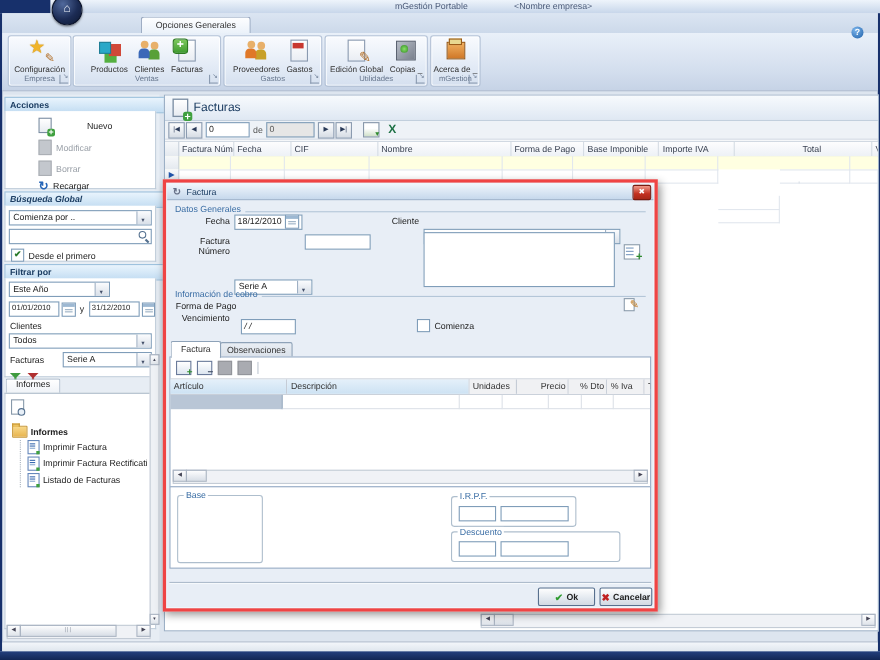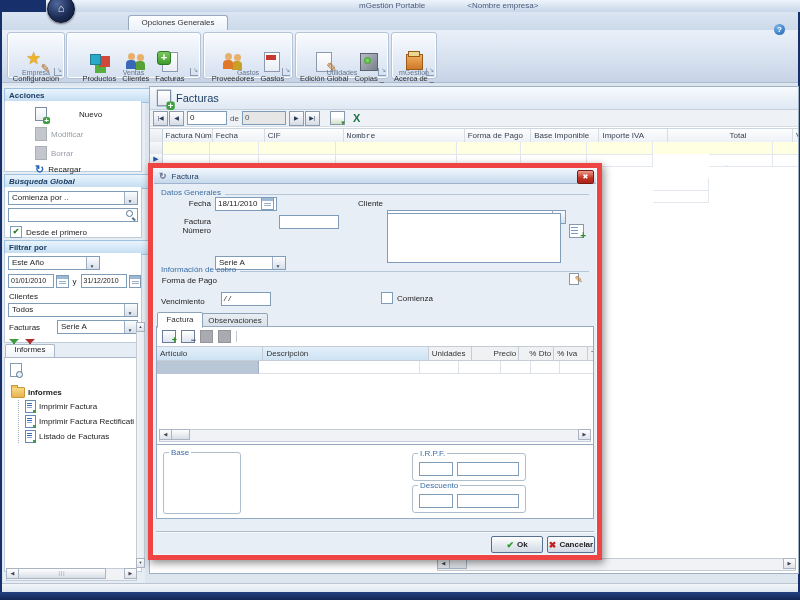--- a/index.html
+++ b/index.html
@@ -24,21 +24,21 @@
   
   .tabrow{left:2px;right:2px;top:12px;height:18px;background:linear-gradient(#dbe5f2,#ccd9ea);}
   .rtab{position:absolute;left:126px;top:3px;width:98px;height:15px;
         background:linear-gradient(#fdfeff,#eaf1f9);border:1px solid #98a8bf;border-bottom:none;
         border-radius:3px 3px 0 0;text-align:center;line-height:14px;color:#333;}
   .ribbon{left:2px;right:2px;top:30px;height:52px;
           background:linear-gradient(#e9f0f9,#d2dded 70%,#c6d3e6);border-bottom:1px solid #aebcd0;}
   .rgroup{position:absolute;top:2px;height:45px;border:1px solid #b5c3d7;border-radius:3px;
           background:linear-gradient(#f9fbfe,#e3ebf6 60%,#d5e0ef);box-shadow:inset 0 0 0 1px #fdfeff;}
   .rbtns{display:flex;justify-content:center;align-items:flex-start;height:34px;padding-top:1px;}
-  .rbtn{display:flex;flex-direction:column;align-items:center;padding:1px 3px;border-radius:2px;margin-top:16px;}
+  .rbtn{display:flex;flex-direction:column;align-items:center;padding:1px 3px;border-radius:2px;}
   .rlabel{margin-top:1px;font-size:7.5px;color:#333;white-space:nowrap;}
   .rfoot{position:absolute;left:2px;right:2px;bottom:0;height:10px;font-size:7px;color:#64748c;
          text-align:center;line-height:10px;}
   .launcher{position:absolute;right:0;bottom:2px;width:7px;height:7px;border-left:1px solid #8a9ab0;
             border-bottom:1px solid #8a9ab0;}
   .launcher::before{content:"↘";position:absolute;right:0;top:-3px;font-size:6px;color:#64748c;}
   .ric{position:relative;width:24px;height:22px;}
   .ric-cfg::before{content:"★";position:absolute;left:2px;top:-3px;font-size:17px;color:#f0b42a;text-shadow:0 0 1px #b07a10;}
   .ric-cfg::after{content:"✎";position:absolute;right:-2px;bottom:-2px;font-size:11px;color:#b06a20;}
   .ric-prod::before{content:"";position:absolute;left:3px;top:3px;width:9px;height:9px;background:#2aa8c8;
@@ -154,24 +154,24 @@
        background:linear-gradient(#f7fafd,#dfe8f3);border-bottom:1px solid #c2cfdd;display:flex;align-items:center;}
   .mtitle{font-size:11px;color:#1d3e63;margin-left:6px;}
   .navbar{position:absolute;left:0;right:0;top:23px;height:16px;background:#eef2f7;display:flex;align-items:center;
        border-bottom:1px solid #d4dce6;}
   .thead{position:absolute;left:0;right:0;top:41px;height:13px;display:flex;
        background:linear-gradient(#fdfdfe,#edf1f6);border-top:1px solid #cdd5df;border-bottom:1px solid #cdd5df;}
   .th{border-right:1px solid #d5dce4;padding:2px 2px 0 3px;color:#3a4252;overflow:hidden;white-space:nowrap;}
   .trow{position:absolute;left:0;right:0;display:flex;height:12px;}
   .td{border-right:1px solid #e2e7ee;border-bottom:1px solid #e2e7ee;height:12px;}
   .selcol{width:12px;background:linear-gradient(#f6f8fa,#e4e9ef);border-right:1px solid #c8d0da;}
-  .mc0{width:46px;} .mc1{width:48px;} .mc2{width:76px;} .mc3{width:120px;font-family:Liberation Mono, monospace;} .mc4{width:63px;}
+  .mc0{width:46px;} .mc1{width:48px;} .mc2{width:76px;} .mc3{width:120px;} .mc4{width:63px;}
   .mc5{width:65px;} .mc6{width:65px;} .mc7{width:55px;margin-top:36px;} .mc8{width:63px;} .mc9{flex:1;border-right:none;}
   
-  .dialog{left:148px;top:163px;width:444px;height:387px;background:#e8eef6;border:5px solid #ef4444;
+  .dialog{left:148px;top:163px;width:444px;height:387px;background:#e8eef6;border:3px solid #ef4444;
        box-shadow:2px 3px 8px rgba(0,0,0,.45), inset 0 0 0 1px #f2f7fc;z-index:10;}
   .dtitle{position:absolute;left:1px;right:1px;top:1px;height:14px;
        background:linear-gradient(#f0f6fc,#c6d8ec);border-bottom:1px solid #9fb4cc;display:flex;align-items:center;}
   .closebtn{position:absolute;right:3px;top:2px;width:15px;height:12px;border-radius:2px;
        background:linear-gradient(#f09a8a,#c23020 60%,#a82818);border:1px solid #7a1a10;color:#fff;
        font-size:7px;text-align:center;line-height:11px;}
   .tab{position:absolute;height:14px;line-height:13px;text-align:center;border:1px solid #8ea2b8;
        background:linear-gradient(#e9eef4,#d8dfe8);border-radius:2px 2px 0 0;color:#333;}
   .tab.active{background:#fff;border-bottom:1px solid #fff;z-index:3;}
   .white-panel{position:absolute;background:#fff;border:1px solid #93a9c4;}
@@ -439,21 +439,21 @@
       <span class="ic-dlgref" style="margin-left:5px;"></span>
       <span style="margin-left:5px;color:#1d3e63;">Factura</span>
     </div>
     <div class="closebtn">✖</div>
 
     <div class="lrow" style="position:absolute;left:8px;right:8px;top:20px;">
       <span class="legend">Datos Generales</span>
       <span class="legendline"></span>
     </div>
     <div class="abs" style="left:20px;top:31px;width:38px;text-align:right;">Fecha</div>
-    <div class="abs in" style="left:62px;top:29px;width:56px;">18/11/2010</div>
+    <div class="abs in" style="left:62px;top:29px;width:56px;">18/12/2010</div>
     <div class="abs ic-cal" style="left:108px;top:29px;"></div>
     <div class="abs" style="left:198px;top:31px;width:32px;text-align:right;">Cliente</div>
     <div class="abs dd" style="left:234px;top:29px;width:160px;">
       <span>(Sin asignar)</span>
       <span class="ddb"></span>
     </div>
     <div class="abs ic-addtbl" style="left:416px;top:29px;"></div>
     <div class="abs" style="left:4px;top:49px;width:54px;text-align:right;">Factura Número</div>
     <div class="abs dd" style="left:62px;top:47px;width:52px;">
       <span>Serie A</span>
@@ -466,21 +466,21 @@
     <div class="lrow" style="position:absolute;left:8px;right:8px;top:97px;">
       <span class="legend">Información de cobro</span>
       <span class="legendline"></span>
     </div>
     <div class="abs" style="left:8px;top:108px;width:56px;text-align:right;">Forma de Pago</div>
     <div class="abs dd" style="left:68px;top:106px;width:100px;">
       <span>(Sin asignar)</span>
       <span class="ddb"></span>
     </div>
     <div class="abs ic-addtbl" style="left:178px;top:106px;"></div>
-    <div class="abs" style="left:8px;top:129px;width:56px;text-align:left;">Vencimiento</div>
+    <div class="abs" style="left:8px;top:119px;width:56px;text-align:center;">Vencimiento</div>
     <div class="abs in" style="left:68px;top:124px;width:44px;font-style:italic;">/ /</div>
     <div class="abs ic-cal" style="left:112px;top:124px;"></div>
     <div class="abs lrow" style="left:228px;top:124px;gap:4px;">
       <span class="chk"></span>
       <span>Comienza</span>
     </div>
 
     <div class="tab active" style="left:4px;top:144px;width:44px;">Factura</div>
     <div class="tab" style="left:49px;top:145px;width:64px;">Observaciones</div>
 
@@ -519,21 +519,21 @@
 
     <div class="white-panel" style="left:3px;top:276px;width:436px;height:73px;">
       <div class="fieldset" style="left:6px;top:7px;width:76px;height:60px;">
         <span class="legend">Base</span>
       </div>
       <div class="fieldset" style="left:255px;top:8px;width:112px;height:26px;">
         <span class="legend">I.R.P.F.</span>
         <span class="in" style="position:absolute;left:6px;top:8px;width:28px;"></span>
         <span class="in" style="position:absolute;left:44px;top:8px;width:56px;"></span>
       </div>
-      <div class="fieldset" style="left:255px;top:40px;width:112px;height:26px;">
+      <div class="fieldset" style="left:255px;top:40px;width:112px;height:26px;padding-left:40px;">
         <span class="legend">Descuento</span>
         <span class="in" style="position:absolute;left:6px;top:8px;width:28px;"></span>
         <span class="in" style="position:absolute;left:44px;top:8px;width:56px;"></span>
       </div>
     </div>
 
     <div class="abs" style="left:3px;right:3px;top:363px;height:1px;background:#aebccc;box-shadow:0 1px 0 #f6f9fc;"></div>
     <div class="okbtn" style="left:338px;top:368px;width:50px;">
       <span class="i-ok"></span>
       <span>Ok</span>

